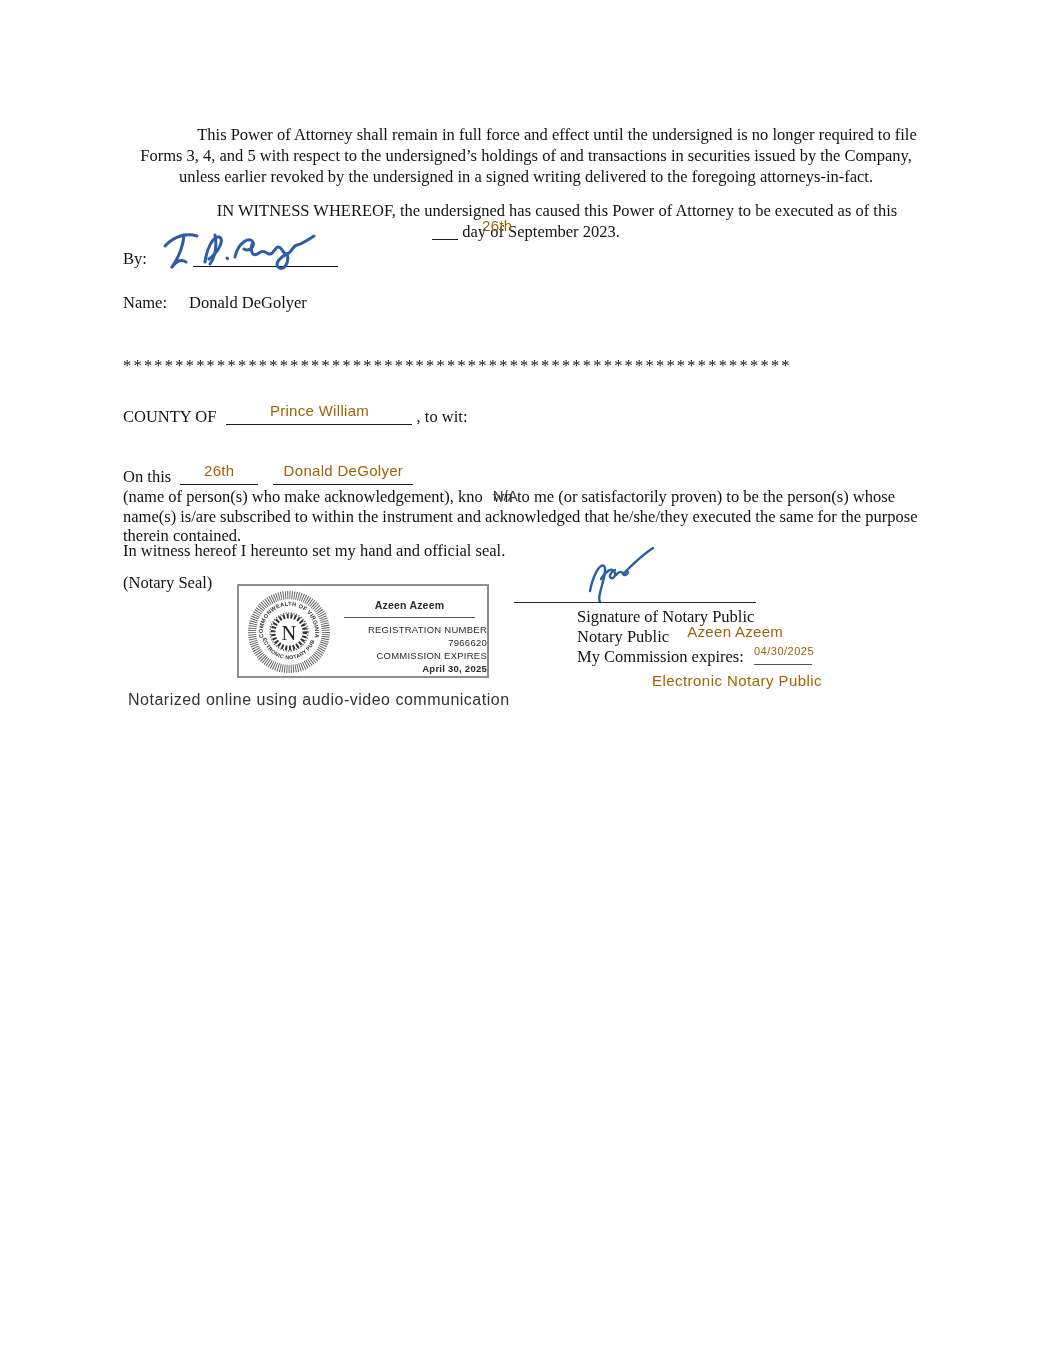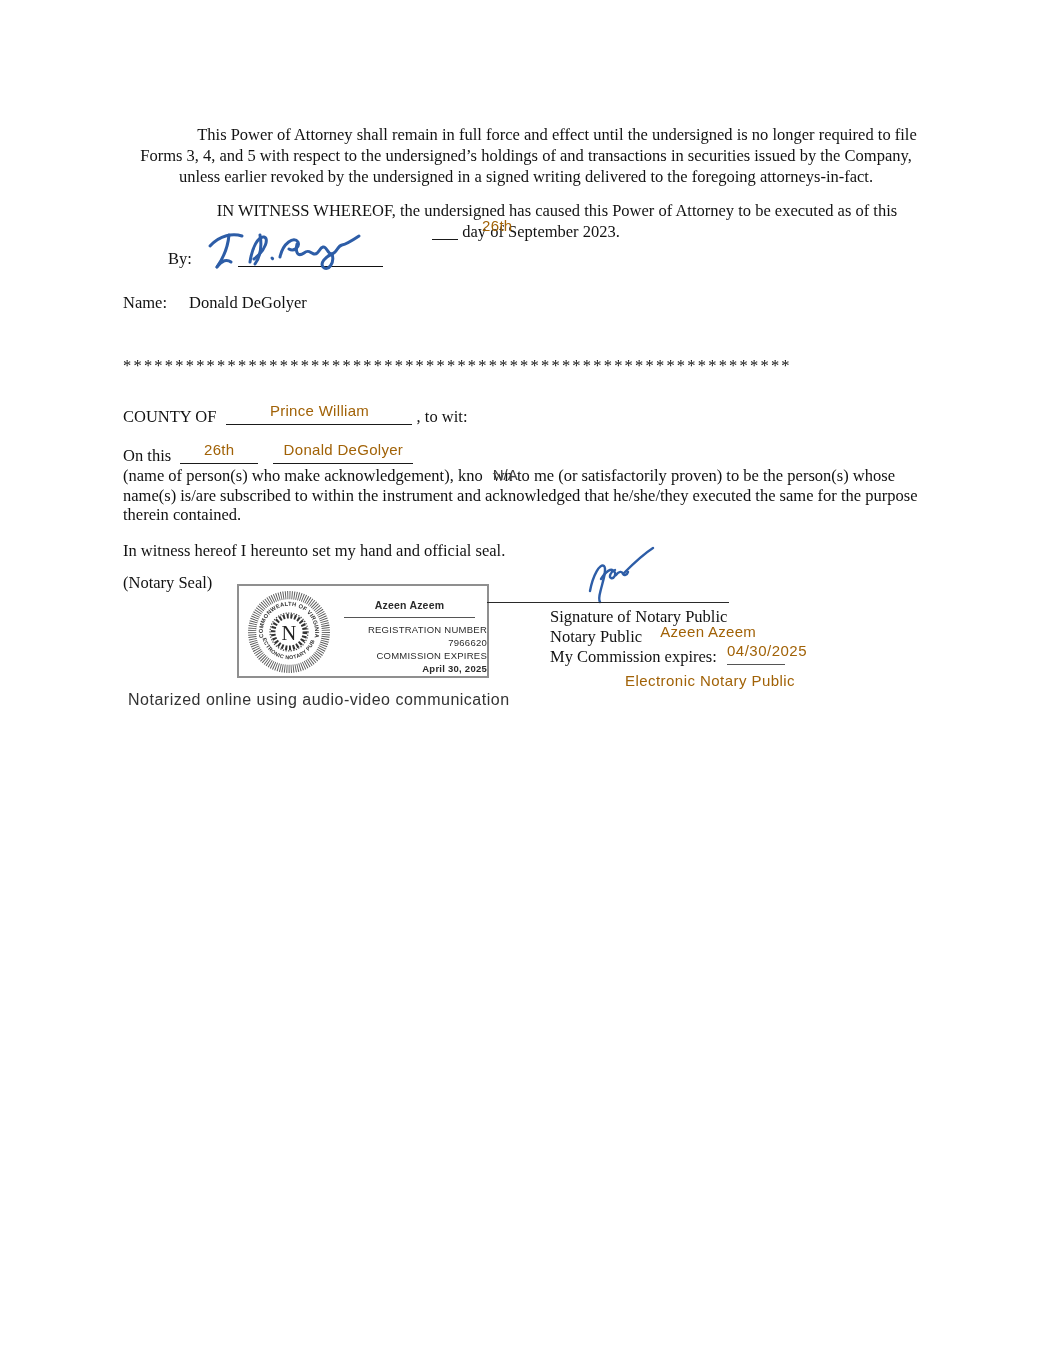--- a/index.html
+++ b/index.html
@@ -44,21 +44,21 @@
   .seal-bold { font-weight:bold; }
   .notary-block { width:360px; }
   .notary-line { width:242px; border-top:1.6px solid #2a2a2a; margin-bottom:4px; }
   .notary-row { margin-left:63px; font-size:16.5px; line-height:20px; color:#121212; }
   .notary-typed-name { display:inline-block; transform:translateY(-5px); margin-left:14px; }
   .commission-blank {
     display:inline-block; position:relative; top:3px; height:3px; width:58px;
     border-bottom:1.4px solid #555; margin-left:6px; vertical-align:baseline;
   }
   .commission-blank .typed {
-    position:absolute; bottom:3px; left:0; font-size:15px; letter-spacing:0.5px;
+    position:absolute; bottom:3px; left:0; font-size:11px; letter-spacing:0.5px;
   }
   .enp { margin-left:138px; margin-top:5px; font-size:15px; letter-spacing:0.45px; }
   .footer-note { font-size:16px; letter-spacing:0.5px; color:#333;
     font-family:"Liberation Sans", sans-serif; }
   .separator-row { font-size:16.5px; letter-spacing:2.2px; color:#111; }
   svg text { font-family:"Liberation Sans", sans-serif; }
   svg .seal-n { font-family:"Liberation Serif", serif; }
 </style>
 </head>
 <body>
@@ -66,21 +66,21 @@
 <div class="abs serif indent" style="left:123px; top:124px; width:806px;">This Power of Attorney shall remain in full force and effect until the undersigned is no longer required to file Forms 3, 4, and 5 with respect to the undersigned’s holdings of and transactions in securities issued by the Company, unless earlier revoked by the undersigned in a signed writing delivered to the foregoing attorneys-in-fact.</div>
 
 <div class="abs serif indent" style="left:123px; top:200px; width:806px;">
   <span>IN WITNESS WHEREOF, the undersigned has caused this Power of Attorney to be executed as of this</span><br>
   <span class="blank" style="width:26px;">
     <span class="typed" style="left:-12px; transform:none;">26th</span>
   </span>
   <span>day of September 2023.</span>
 </div>
 
-<div class="abs serif byrow" style="left:123px; top:248px; width:400px; height:36px; position:absolute;margin-left:45px;">
+<div class="abs serif byrow" style="left:123px; top:248px; width:400px; height:36px; position:absolute;">
   <span>By:</span>
   <span class="blank" style="width:145px; margin-left:42px;"></span>
   <svg class="abs" style="left:38px; top:-22px;" width="162" height="52" viewBox="0 0 162 52" aria-hidden="true">
     <g fill="none" stroke="#2d5da7" stroke-width="3" stroke-linecap="round" stroke-linejoin="round">
       <path d="M4,20 C14,9 27,7 36,10"></path>
       <path d="M23,9 C22,20 18,31 11,41"></path>
       <path d="M11,41 C16,34 21,33 25,36"></path>
       <path d="M44,36 C46,22 52,10 58,11 C63,12 60,24 48,33"></path>
       <path d="M54,9 C56,20 54,31 49,38"></path>
       <path d="M66,32 l0.6,0.6"></path>
@@ -101,21 +101,21 @@
 <div class="abs serif" style="left:123px; top:388px; width:600px;">
   <div style="height:20px; margin-top:18px;">
     <span>COUNTY OF</span>
     <span class="blank" style="width:186px; margin-left:6px;">
       <span class="typed">Prince William</span>
     </span>
     <span>, to wit:</span>
   </div>
 </div>
 
-<div class="abs ack-line" style="left:123px; top:446px; width:806px;">
+<div class="abs ack-line" style="left:123px; top:467px; width:806px;">
   <span>On this</span>
   <span class="blank" style="width:78px; margin:0 5px;">
     <span class="typed">26th</span>
   </span>
   <span class="blank" style="width:140px; margin-left:6px;">
     <span class="typed">Donald DeGolyer</span>
   </span><br>
   <span>(name of person(s) who make acknowledgement), kno</span><span class="overlap-anchor"><span>wn to</span><span class="na-overlay">N/A</span></span><span> me (or satisfactorily proven) to be the person(s) whose name(s) is/are subscribed to within the instrument and acknowledged that he/she/they executed the same for the purpose therein contained.</span>
 </div>
 
@@ -152,21 +152,21 @@
 
 <svg class="abs" style="left:580px; top:541px;" width="76" height="64" viewBox="0 0 76 64" aria-hidden="true">
   <g fill="none" stroke="#2d5da7" stroke-width="2.4" stroke-linecap="round" stroke-linejoin="round">
     <path d="M10,50 C13,34 20,22 24,25 C27,28 23,40 21,48 C20,52 18,58 20,61"></path>
     <path d="M21,38 C26,30 31,27 34,30 C37,33 34,38 31,37 C29,36 30,31 35,29"></path>
     <path d="M36,34 C39,30 42,30 43,33 C44,35 47,34 48,31"></path>
     <path d="M44,32 C52,24 62,14 73,7"></path>
   </g>
 </svg>
 
-<div class="abs notary-block" style="left:487px; top:602px;">
+<div class="abs notary-block" style="left:514px; top:602px;">
   <div class="notary-line"></div>
   <div class="notary-row">Signature of Notary Public</div>
   <div class="notary-row">
     <span>Notary Public</span>
     <span class="typed notary-typed-name">Azeen Azeem</span>
   </div>
   <div class="notary-row">
     <span>My Commission expires:</span>
     <span class="commission-blank">
       <span class="typed">04/30/2025</span>

